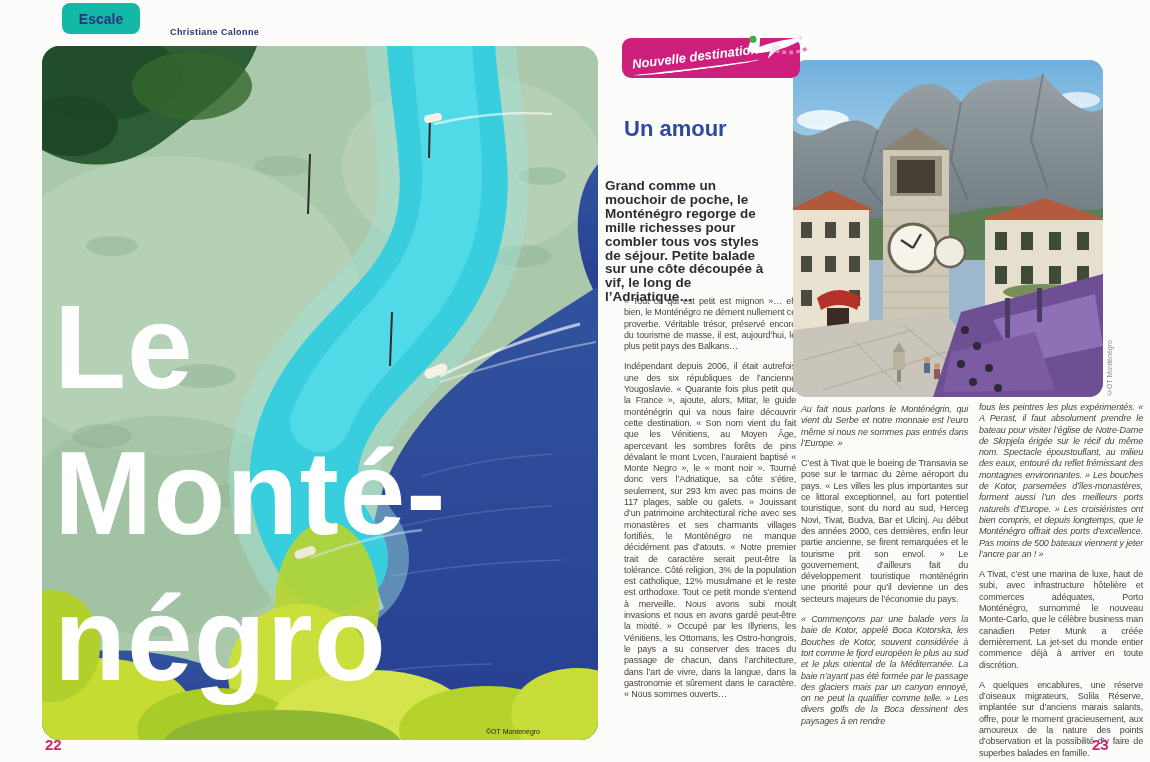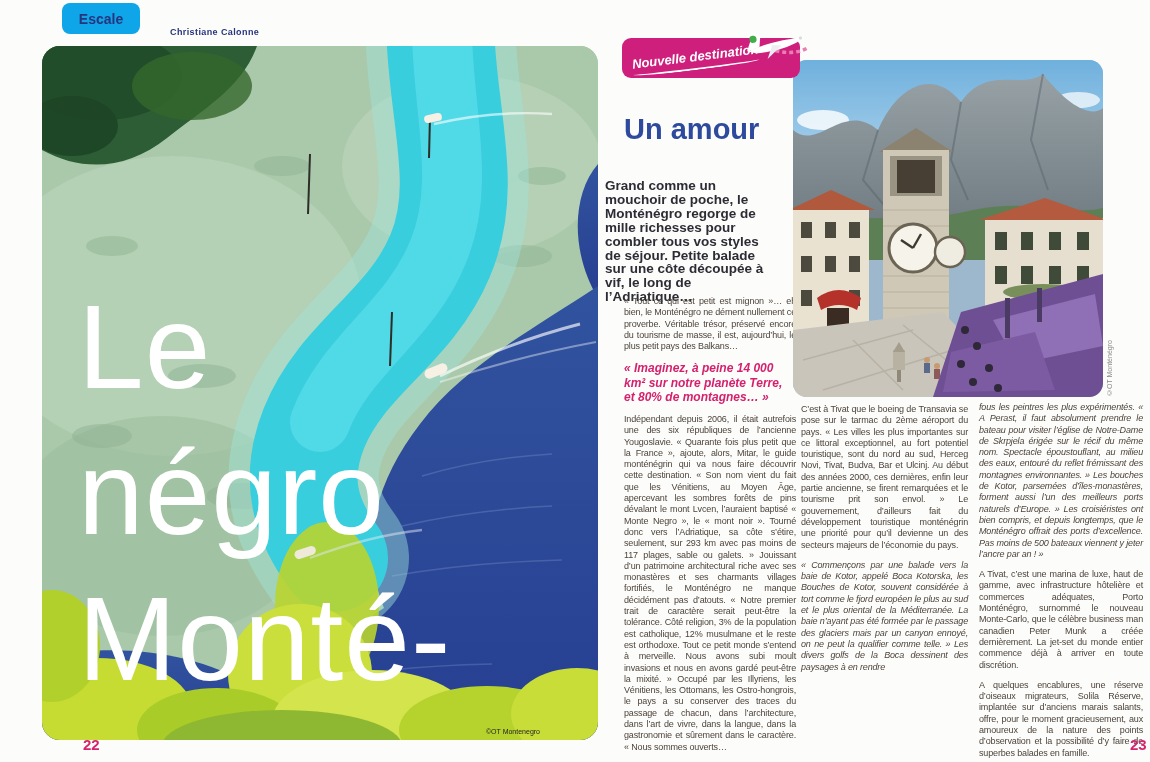--- a/index.html
+++ b/index.html
@@ -1,51 +1,51 @@
 <!DOCTYPE html>
 <html><head>
 <meta charset="utf-8">
 <style>
   html,body{margin:0;padding:0;background:#d8d8d8;}
   .page{position:relative;width:1150px;height:762px;margin:0 auto;background:#fcfcfa;
         font-family:"Liberation Sans",sans-serif;overflow:hidden;}
 
   
-  .header-tab{position:absolute;left:62px;top:3px;width:78px;height:31px;background:#0ea5e9;
+  .header-tab{position:absolute;left:62px;top:3px;width:78px;height:31px;background:#14b8a6;
               border-radius:8px;display:flex;align-items:center;justify-content:center;
               color:#26357e;font-weight:bold;font-size:14px;}
   .author{position:absolute;left:170px;top:27px;font-size:9px;font-weight:bold;color:#26357e;letter-spacing:.4px;}
 
   
   .photo-left{position:absolute;left:42px;top:46px;width:556px;height:694px;border-radius:18px;overflow:hidden;background:#a9c9a9;}
   .photo-left svg{display:block;}
-  .big-title{position:absolute;left:12px;top:228px;color:#ffffff;font-weight:normal;
-             font-size:118px;line-height:146px;letter-spacing:1px;margin-left:24px;}
+  .big-title{position:absolute;left:12px;top:228px;color:#ffffff;font-weight:bold;
+             font-size:118px;line-height:146px;letter-spacing:1px;}
   .credit-left{position:absolute;right:58px;bottom:5px;font-size:7px;color:#23231f;}
 
-  .pagenum{position:absolute;color:#d4246e;font-weight:bold;font-size:15px;margin-left:38px;}
+  .pagenum{position:absolute;color:#d4246e;font-weight:bold;font-size:15px;}
   .pagenum-left{left:45px;top:736px;}
   .pagenum-right{left:1092px;top:736px;}
 
   
   .badge{position:absolute;left:622px;top:38px;width:178px;height:40px;background:#ce1f7d;border-radius:9px;z-index:5;}
   .badge-label{position:absolute;left:10px;top:11px;transform:rotate(-7deg);color:#fff;
                font-style:italic;font-weight:bold;font-size:13px;white-space:nowrap;}
   .badge-label::after{content:"";display:block;height:4px;border-bottom:2px solid #fff;
                       border-radius:0 0 100% 100%;margin-top:0;}
   .badge-plane{position:absolute;right:-14px;top:-16px;width:72px;height:42px;transform:rotate(-10deg);}
 
   
   .photo-right{position:absolute;left:793px;top:60px;width:310px;height:337px;border-radius:14px;overflow:hidden;background:#9db8cc;z-index:2;}
   .credit-right{position:absolute;left:1106px;top:286px;font-size:7px;color:#8a8a8a;
                 writing-mode:vertical-rl;transform:rotate(180deg);height:110px;}
 
   
   .heading{position:absolute;left:624px;top:114px;width:180px;color:#2e4a9d;
-           font-weight:bold;font-size:29px;line-height:30px;}
+           font-weight:bold;font-size:22px;line-height:30px;}
   .intro{position:absolute;left:605px;top:179px;width:170px;color:#2c2c35;
          font-weight:bold;font-size:13.5px;line-height:13.9px;}
   .col{position:absolute;font-size:9px;line-height:11.3px;letter-spacing:-0.15px;
        color:#4d443c;text-align:justify;}
   .col p{margin:0 0 9px 0;}
   .col1{left:624px;top:296px;width:172px;}
   .col2{left:801px;top:404px;width:167px;}
   .col3{left:979px;top:402px;width:164px;}
   .pullquote{color:#d4216e;font-weight:bold;font-style:italic;font-size:12px;line-height:14.5px;
              margin:7px 0 7px 6px;text-align:left;letter-spacing:0;}
@@ -128,22 +128,22 @@
         <rect x="382" y="68" width="18" height="8" rx="4" fill="#f6f1e4" transform="rotate(-12 391 72)"></rect>
         <path d="M398,330 q70,-34 140,-52" stroke="#ffffff" stroke-width="3" opacity=".65" fill="none"></path>
         <path d="M398,336 q80,-26 156,-40" stroke="#ffffff" stroke-width="2" opacity=".4" fill="none"></path>
         <rect x="382" y="320" width="24" height="10" rx="5" fill="#f6f1e4" transform="rotate(-22 394 325)"></rect>
         <path d="M268,512 q58,-22 112,-28" stroke="#dfe8f4" stroke-width="2.4" opacity=".5" fill="none"></path>
         <rect x="252" y="502" width="22" height="9" rx="4.5" fill="#efe9da" transform="rotate(-18 263 506)"></rect>
       </g>
     </svg>
     <div class="big-title">
       <div>Le</div>
+      <div>Monté-</div>
       <div>négro</div>
-      <div>Monté-</div>
     </div>
     <div class="credit-left">©OT Montenegro</div>
   </div>
   <div class="pagenum pagenum-left">22</div>
 
   <div class="photo-right">
     <svg viewBox="0 0 310 337" width="310" height="337">
       <defs>
         <linearGradient id="sky" x1="0" y1="0" x2="0" y2="1">
           <stop offset="0" stop-color="#6fb0dd"></stop>
@@ -261,27 +261,27 @@
     </svg>
   </div>
 
   <div class="heading">
     <div>Un amour</div>
   </div>
   <div class="intro">Grand comme un mouchoir de poche, le Monténégro regorge de mille richesses pour combler tous vos styles de séjour. Petite balade sur une côte découpée à vif, le long de l’Adriatique…</div>
 
   <div class="col col1">
     <p>« Tout ce qui est petit est mignon »… eh bien, le Monténégro ne dément nullement ce proverbe. Véritable trésor, préservé encore du tourisme de masse, il est, aujourd’hui, le plus petit pays des Balkans…</p>
-    <p class="pullquote">« Imaginez, à peine 14 000 km² sur notre planète Terre, et 80% de montagnes… »</p>
     <p>Indépendant depuis 2006, il était autrefois une des six républiques de l’ancienne Yougoslavie. « Quarante fois plus petit que la France », ajoute, alors, Mitar, le guide monténégrin qui va nous faire découvrir cette destination. « Son nom vient du fait que les Vénitiens, au Moyen Âge, apercevant les sombres forêts de pins dévalant le mont Lvcen, l’auraient baptisé « Monte Negro », le « mont noir ». Tourné donc vers l’Adriatique, sa côte s’étire, seulement, sur 293 km avec pas moins de 117 plages, sable ou galets. » Jouissant d’un patrimoine architectural riche avec ses monastères et ses charmants villages fortifiés, le Monténégro ne manque décidément pas d’atouts. « Notre premier trait de caractère serait peut-être la tolérance. Côté religion, 3% de la population est catholique, 12% musulmane et le reste est orthodoxe. Tout ce petit monde s’entend à merveille. Nous avons subi moult invasions et nous en avons gardé peut-être la mixité. » Occupé par les Illyriens, les Vénitiens, les Ottomans, les Ostro-hongrois, le pays a su conserver des traces du passage de chacun, dans l’architecture, dans l’art de vivre, dans la langue, dans la gastronomie et sûrement dans le caractère. « Nous sommes ouverts…</p>
   </div>
   <div class="col col2">
+    <p class="italic">Au fait nous parlons le Monténégrin, qui vient du Serbe et notre monnaie est l’euro même si nous ne sommes pas entrés dans l’Europe. »</p>
     <p>C’est à Tivat que le boeing de Transavia se pose sur le tarmac du 2ème aéroport du pays. « Les villes les plus importantes sur ce littoral exceptionnel, au fort potentiel touristique, sont du nord au sud, Herceg Novi, Tivat, Budva, Bar et Ulcinj. Au début des années 2000, ces dernières, enfin leur partie ancienne, se firent remarquées et le tourisme prit son envol. » Le gouvernement, d’ailleurs fait du développement touristique monténégrin une priorité pour qu’il devienne un des secteurs majeurs de l’économie du pays.</p>
     <p class="italic">« Commençons par une balade vers la baie de Kotor, appelé Boca Kotorska, les Bouches de Kotor, souvent considérée à tort comme le fjord européen le plus au sud et le plus oriental de la Méditerranée. La baie n’ayant pas été formée par le passage des glaciers mais par un canyon ennoyé, on ne peut la qualifier comme telle. » Les divers golfs de la Boca dessinent des paysages à en rendre</p>
   </div>
   <div class="col col3">
     <p class="italic">fous les peintres les plus expérimentés. « A Perast, il faut absolument prendre le bateau pour visiter l’église de Notre-Dame de Skrpjela érigée sur le récif du même nom. Spectacle époustouflant, au milieu des eaux, entouré du reflet frémissant des montagnes environnantes. » Les bouches de Kotor, parsemées d’îles-monastères, forment aussi l’un des meilleurs ports naturels d’Europe. » Les croisiéristes ont bien compris, et depuis longtemps, que le Monténégro offrait des ports d’excellence. Pas moins de 500 bateaux viennent y jeter l’ancre par an ! »</p>
-    <p>A Tivat, c’est une marina de luxe, haut de gamme, avec infrastructure hôtelière et commerces adéquates, Porto Monténégro, surnommé le nouveau Monte-Carlo, que le célèbre business man canadien Peter Munk a créée dernièrement. La jet-set du monde entier commence déjà à arriver en toute discrétion.</p>
+    <p>A Tivat, c’est une marina de luxe, haut de subi, avec infrastructure hôtelière et commerces adéquates, Porto Monténégro, surnommé le nouveau Monte-Carlo, que le célèbre business man canadien Peter Munk a créée dernièrement. La jet-set du monde entier commence déjà à arriver en toute discrétion.</p>
     <p>A quelques encablures, une réserve d’oiseaux migrateurs, Solila Réserve, implantée sur d’anciens marais salants, offre, pour le moment gracieusement, aux amoureux de la nature des points d’observation et la possibilité d’y faire de superbes balades en famille.</p>
   </div>
 
   <div class="pagenum pagenum-right">23</div>
 </div>
 
 </body></html>

